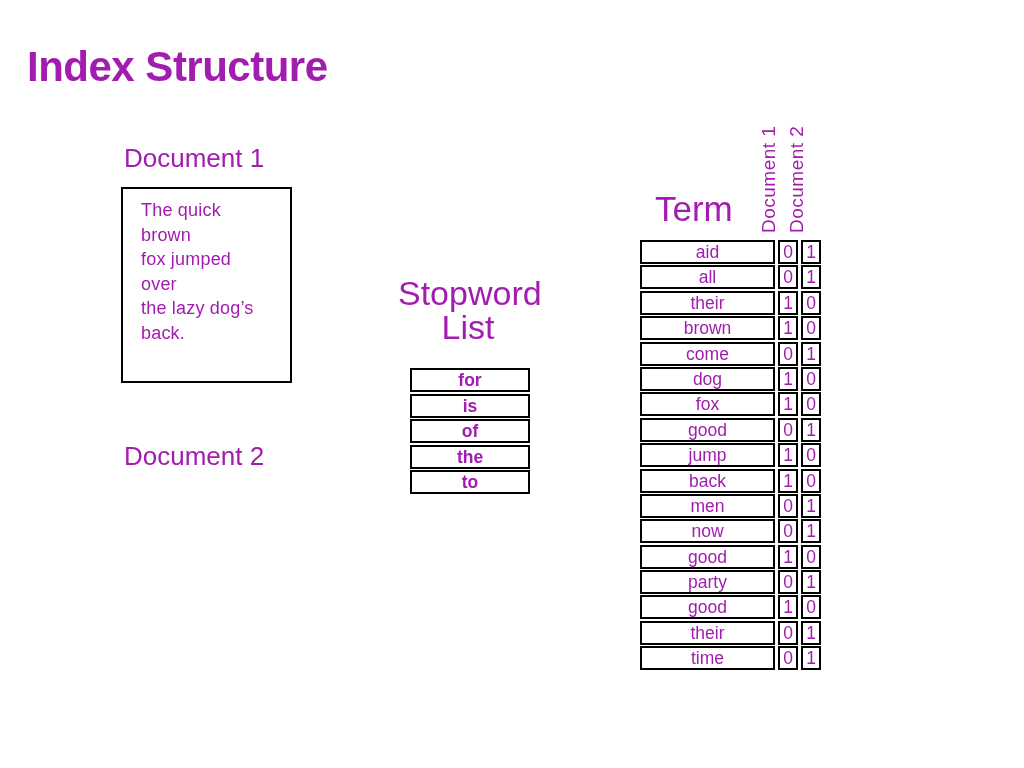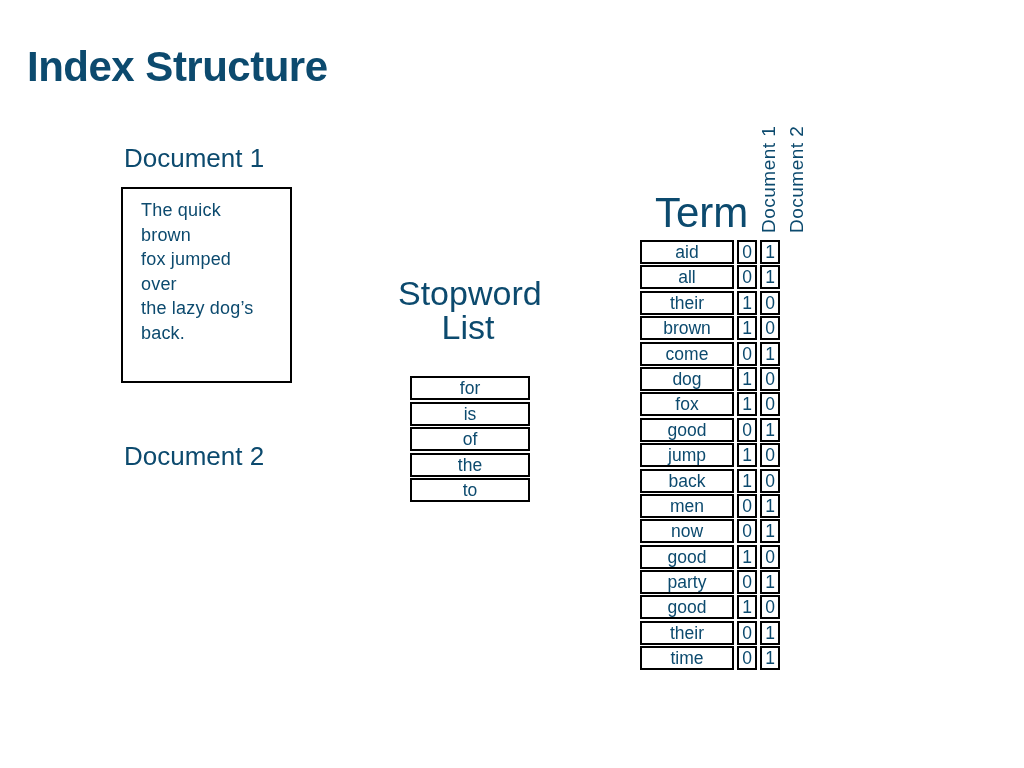--- a/index.html
+++ b/index.html
@@ -1,41 +1,41 @@
 <!DOCTYPE html>
 <html><head>
 <meta charset="utf-8">
 <style>
   html,body{margin:0;padding:0;background:#fff;}
   .slide{
     position:relative;width:1024px;height:768px;background:#ffffff;
-    font-family:"Liberation Sans","DejaVu Sans",sans-serif;color:#0c4a6e;overflow:hidden;
+    font-family:"Liberation Sans","DejaVu Sans",sans-serif;color:#a21caf;overflow:hidden;
   }
   .title{position:absolute;left:27px;top:46px;font-size:42px;font-weight:bold;line-height:1;letter-spacing:-0.5px;}
   .doclabel{position:absolute;font-size:26px;line-height:1.1;}
   .doclabel.d1{left:124px;top:144px;}
   .doclabel.d2{left:124px;top:442px;}
   .docbox{position:absolute;width:171px;height:196px;border:2px solid #000;box-sizing:border-box;background:#fff;}
   .docbox.b1{left:121px;top:187px;}
   .docbox.b2{left:121px;top:477px;}
   .doctext{padding:9px 18px 0 18px;font-size:18px;line-height:24.6px;letter-spacing:0.2px;white-space:pre-line;}
   .swlabel{position:absolute;left:398px;top:276px;width:140px;text-align:center;font-size:34px;line-height:34px;white-space:pre-line;}
-  .swtable{position:absolute;left:410px;top:376px;}
+  .swtable{position:absolute;left:410px;top:368px;font-weight:bold;}
   .swcell{width:120px;height:24px;border:2px solid #000;box-sizing:border-box;margin-bottom:1.5px;
           text-align:center;font-size:17.5px;line-height:20px;background:#fff;}
-  .termheader{position:absolute;left:655px;top:190px;font-size:42px;line-height:1.1;}
+  .termheader{position:absolute;left:655px;top:190px;font-size:35px;line-height:1.1;}
   .vlabel{position:absolute;transform-origin:0 0;transform:rotate(-90deg);
           font-size:19px;letter-spacing:0.5px;line-height:22px;white-space:nowrap;}
   .vlabel.v1{left:758px;top:233px;}
   .vlabel.v2{left:786px;top:233px;}
   .matrix{position:absolute;left:640px;top:240px;}
   .mrow{display:flex;margin-bottom:1.4px;}
   .mcell{border:2px solid #000;box-sizing:border-box;height:24px;text-align:center;
          font-size:17.5px;line-height:20px;background:#fff;}
-  .mterm{width:94px;}
+  .mterm{width:135px;}
   .mval{width:20px;margin-left:3px;}
 </style>
 </head>
 <body>
 
 <div class="slide">
 
   <div class="title">Index Structure</div>
 
   <div class="doclabel d1">Document 1</div>

